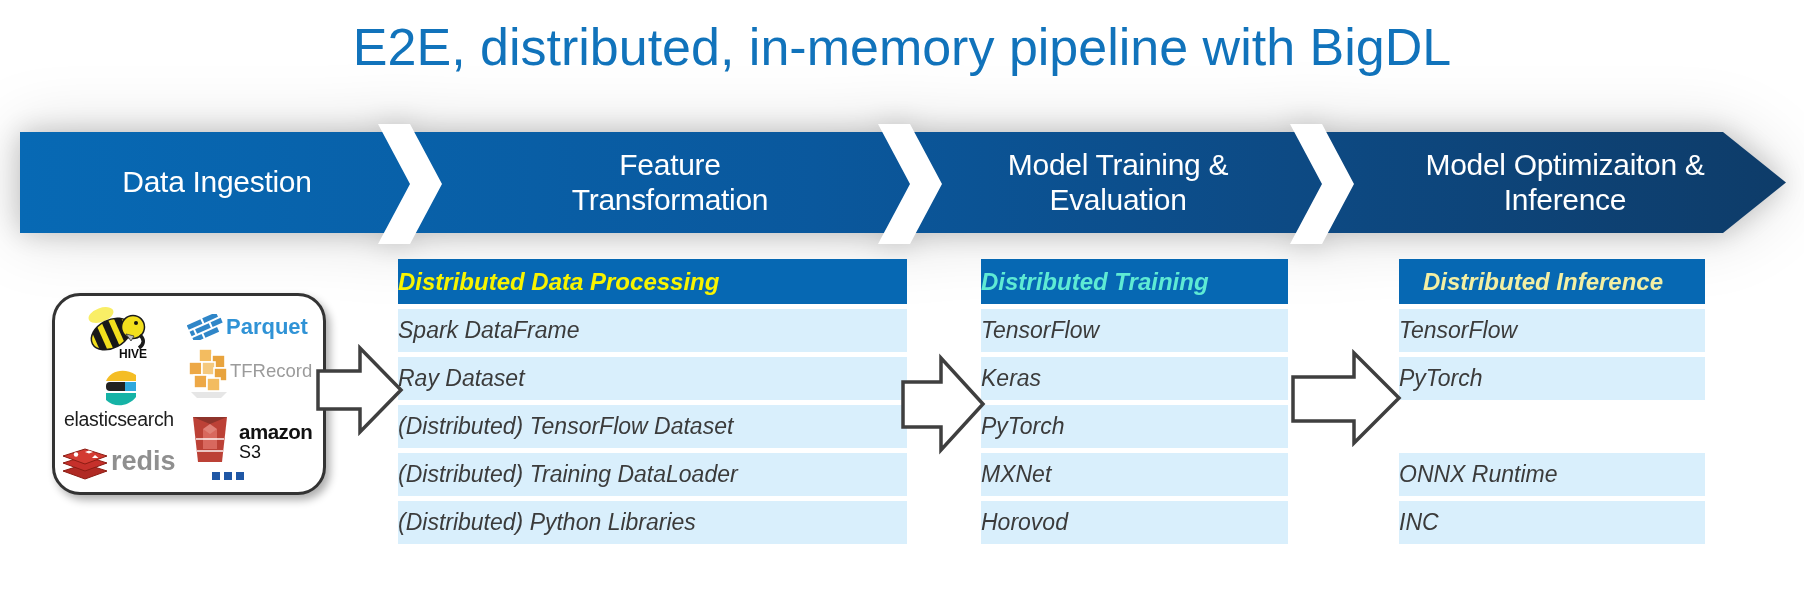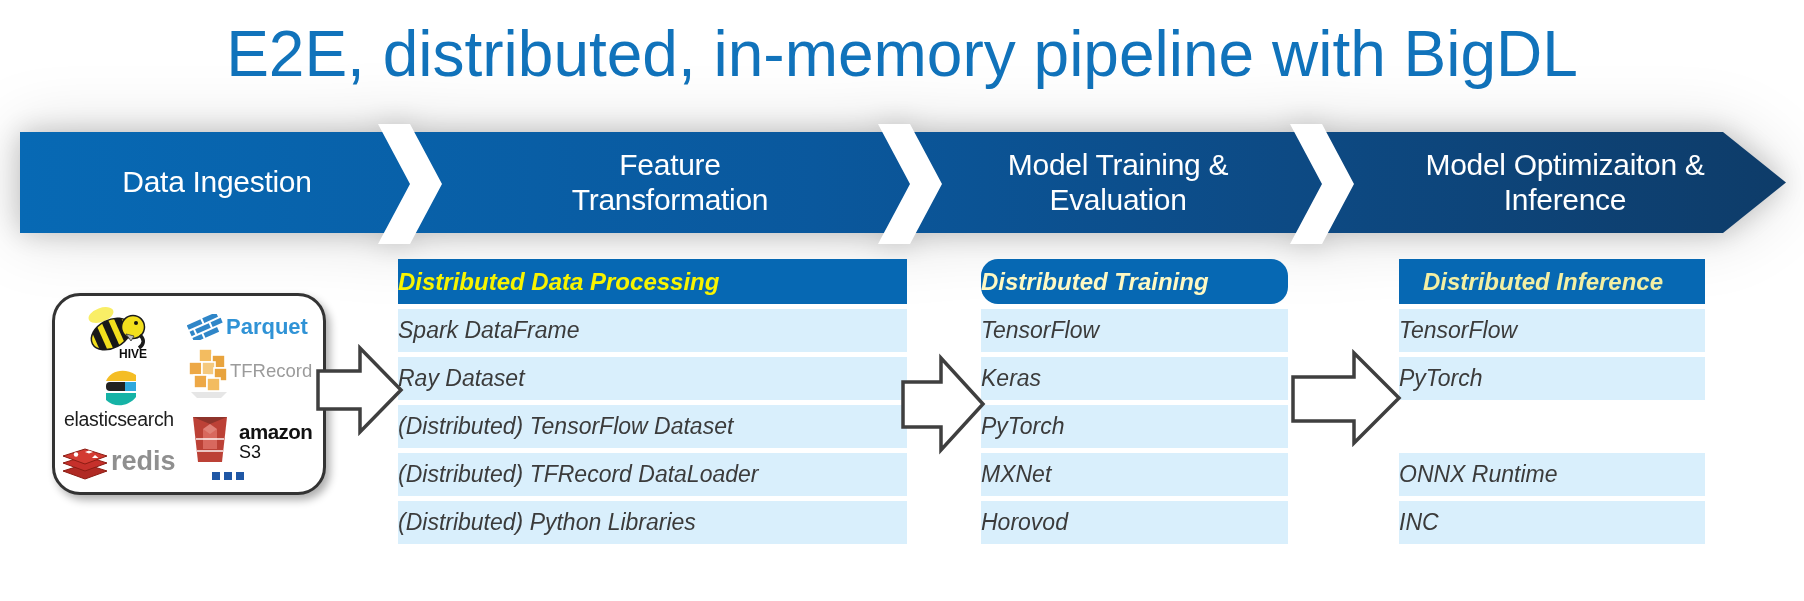--- a/index.html
+++ b/index.html
@@ -1,18 +1,18 @@
 <!DOCTYPE html>
 <html><head>
 <meta charset="utf-8">
 <style>
   html,body{margin:0;padding:0;}
   body{width:1804px;height:601px;position:relative;background:#ffffff;font-family:"Liberation Sans",sans-serif;overflow:hidden;}
   .abs{position:absolute;}
-  #title{top:17px;left:0;width:1804px;text-align:center;font-size:64px;color:#1173bb;}
+  #title{top:17px;left:0;width:1804px;text-align:center;font-size:52px;color:#1173bb;}
   #banner-svg{left:0;top:0;filter:drop-shadow(0 0 14px rgba(0,0,0,0.20)) drop-shadow(0 0 32px rgba(0,0,0,0.15));}
   .stage-label{color:#ffffff;text-align:center;font-size:30px;line-height:35px;font-weight:normal;letter-spacing:-0.3px;}
   .table{position:absolute;}
   .thead{position:absolute;left:0;right:0;top:0;height:45px;background:#0668b3;color:#f8f400;font-style:italic;font-weight:bold;font-size:24px;line-height:45px;text-align:left;}
   .trow{position:absolute;left:0;right:0;height:43px;background:#d9effc;color:#3b3b3b;font-style:italic;font-size:23px;line-height:43px;text-align:left;}
   #logo-box{left:52px;top:293px;width:268px;height:196px;background:#fff;border:3px solid #333;border-radius:28px;box-shadow:4px 5px 9px rgba(0,0,0,0.32);}
   .logo-text{position:absolute;white-space:nowrap;}
   #parquet-label{left:171px;top:18px;font-size:22px;font-weight:bold;color:#3093d6;}
   #tfrecord-label{left:175px;top:64px;font-size:18.5px;color:#9b9b9b;}
   #elasticsearch-label{left:9px;top:112px;font-size:19.5px;color:#1d1d1d;letter-spacing:-0.3px;}
@@ -137,26 +137,26 @@
       <span></span>
       <span></span>
     </span>
 </div>
 
 <div class="table" style="left:398px;top:259px;width:509px;height:290px;">
   <div class="thead" style="color: rgb(248, 244, 0);">Distributed Data Processing</div>
   <div class="trow" style="top:50px;">Spark DataFrame</div>
   <div class="trow" style="top:146px;">(Distributed) TensorFlow Dataset</div>
   <div class="trow" style="top:98px;">Ray Dataset</div>
-  <div class="trow" style="top:194px;">(Distributed) TFRecord DataLoader</div>
+  <div class="trow" style="top:194px;">(Distributed) Training DataLoader</div>
   <div class="trow" style="top:242px;">(Distributed) Python Libraries</div>
 </div>
 
 <div class="table" style="left:981px;top:259px;width:307px;height:290px;">
-  <div class="thead" style="color: #fef9c3; border-radius: 17px;">Distributed Training</div>
+  <div class="thead" style="color: #5eead4;">Distributed Training</div>
   <div class="trow" style="top:50px;">TensorFlow</div>
   <div class="trow" style="top:98px;">Keras</div>
   <div class="trow" style="top:146px;">PyTorch</div>
   <div class="trow" style="top:194px;">MXNet</div>
   <div class="trow" style="top:242px;">Horovod</div>
 </div>
 
 <div class="table" style="left:1399px;top:259px;width:306px;height:290px;">
   <div class="thead" style="color: rgb(243, 239, 163); padding-left: 24px;">Distributed Inference</div>
   <div class="trow" style="top:50px;">TensorFlow</div>

